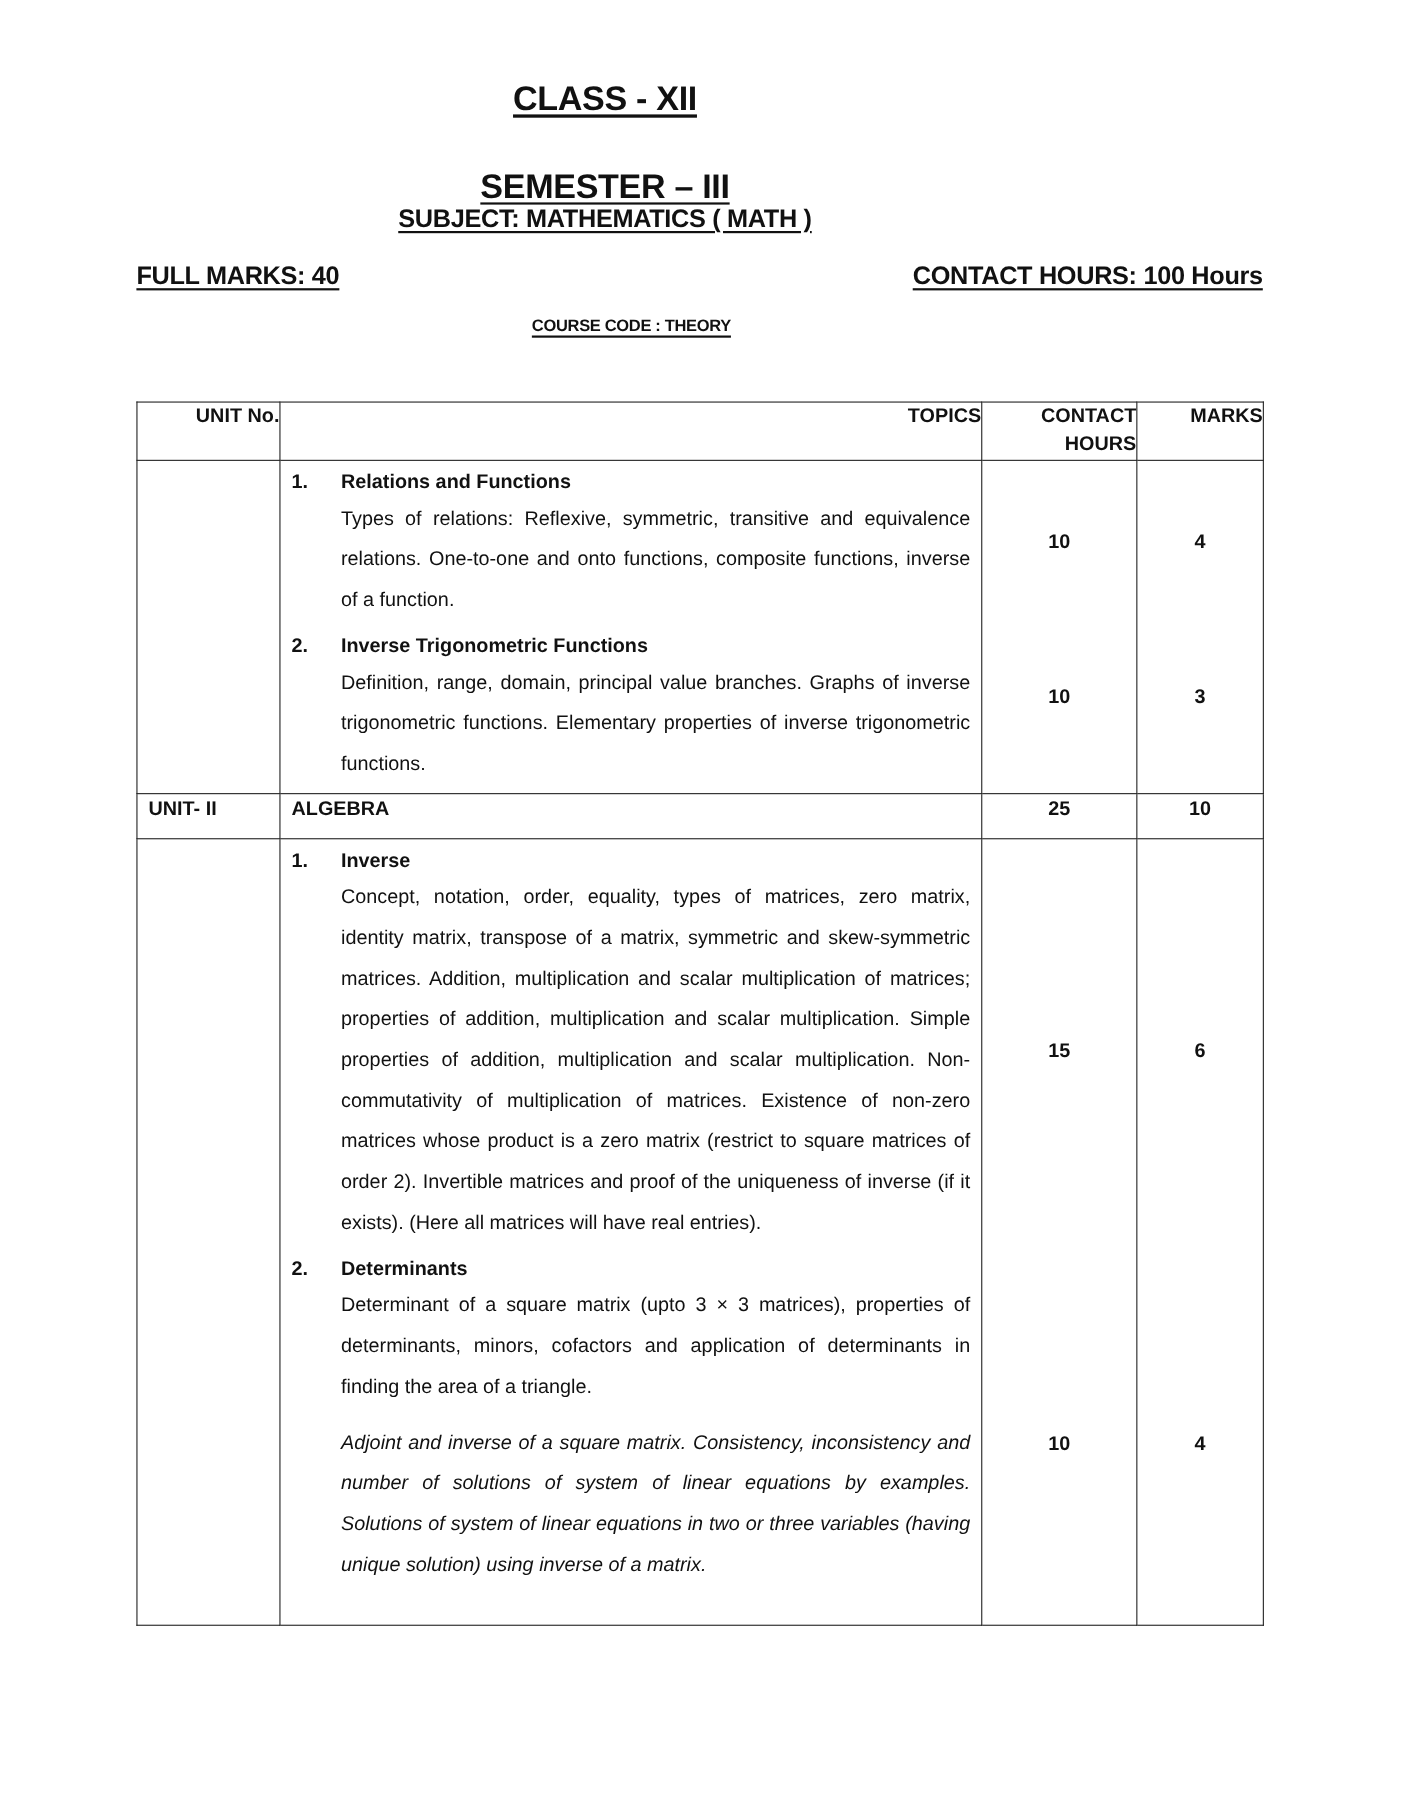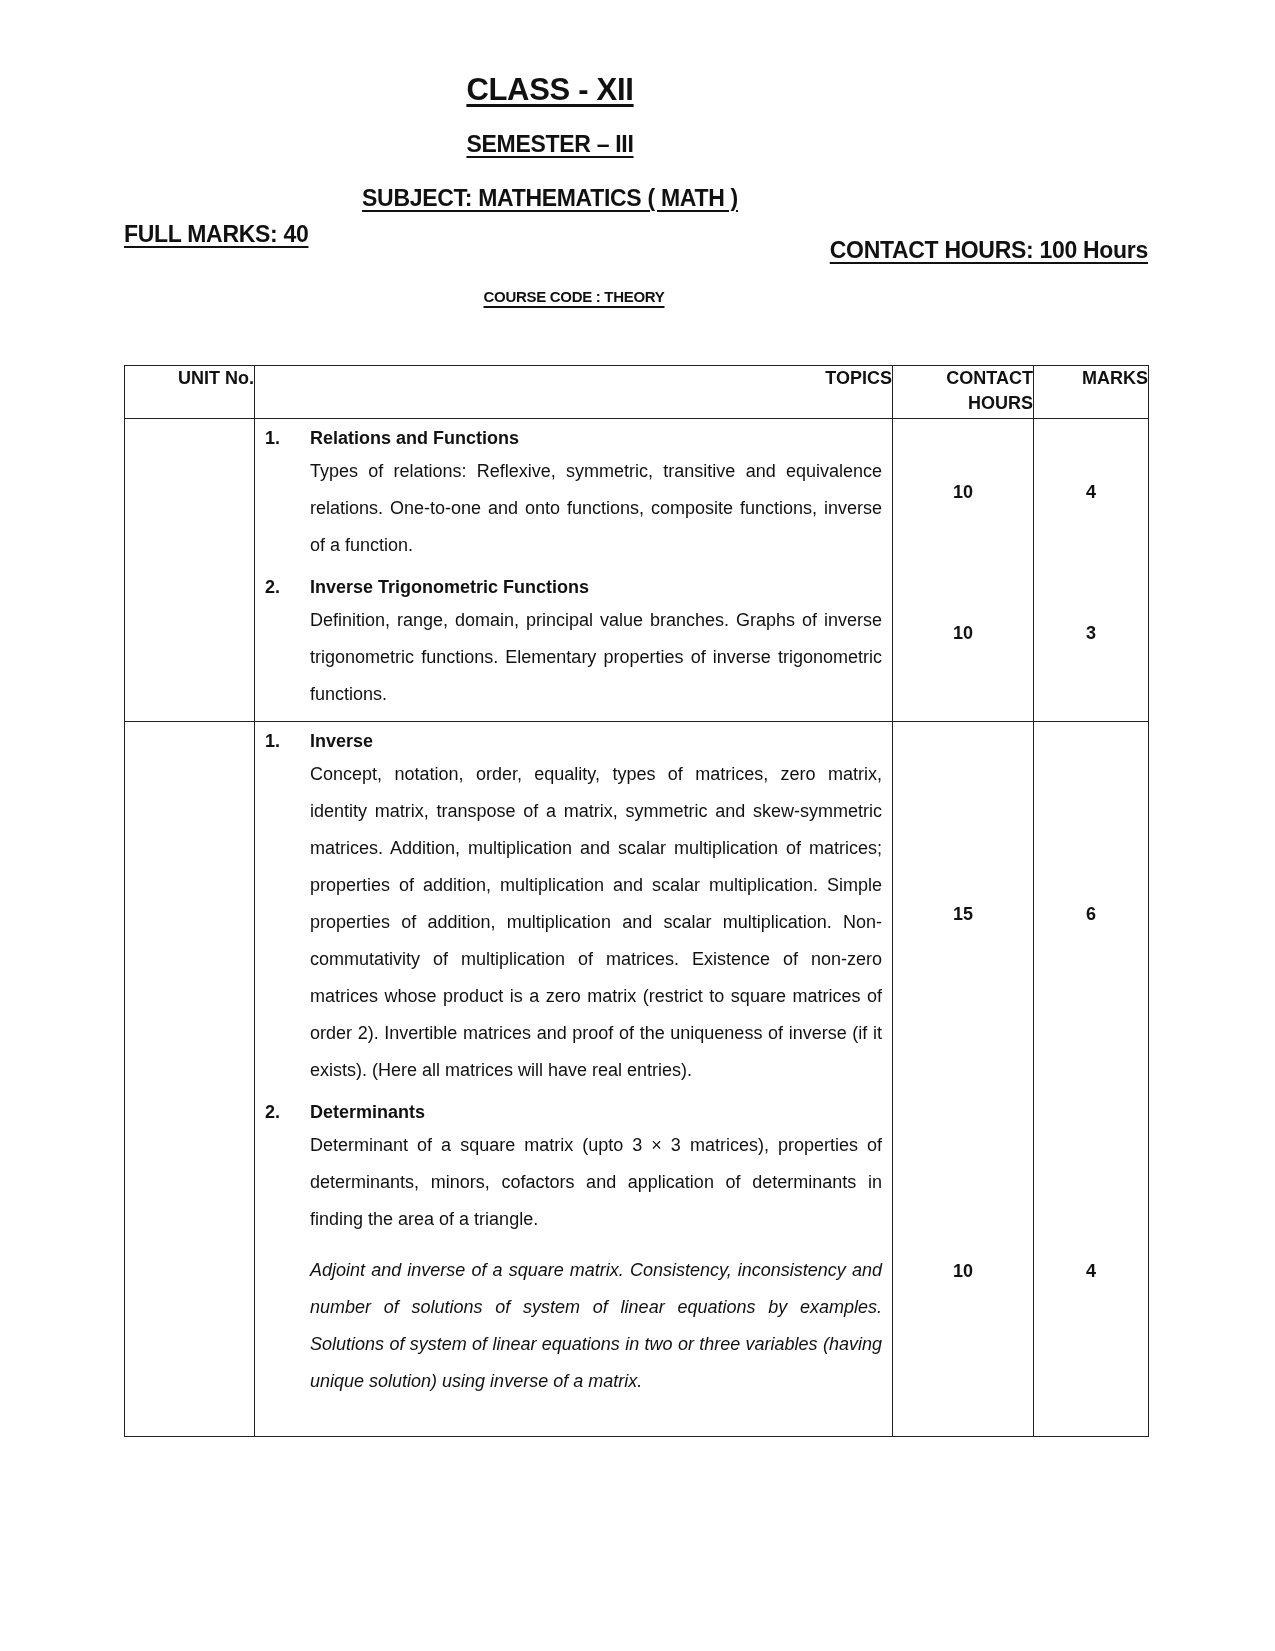--- a/index.html
+++ b/index.html
@@ -19,23 +19,23 @@
       position: absolute;
       font-weight: bold;
       text-decoration: underline;
       text-decoration-thickness: 2px;
       text-underline-offset: 4px;
       white-space: nowrap;
       letter-spacing: -0.3px;
     }
     .center { left: 0; width: 1100px; text-align: center; }
     #class-title { top: 72px; font-size: 31px; text-decoration-thickness: 3px; }
-    #semester { top: 131px; font-size: 23px; }
+    #semester { top: 152px; font-size: 31px; }
     #subject { top: 185px; font-size: 23px; }
-    #full-marks { top: 221px; left: 124px; font-size: 23px; }
+    #full-marks { top: 237px; left: 124px; font-size: 23px; }
     #contact-hours { top: 237px; right: 127px; font-size: 23px; }
     #course-code { top: 288px; font-size: 15px; margin-left: 24px; }
 
     table.syllabus {
       position: absolute;
       top: 365px;
       left: 124px;
       width: 1024px;
       border-collapse: collapse;
       table-layout: fixed;
@@ -153,20 +153,26 @@
         </div>
       </td>
       <td class="num-cell">
         <div class="num-stack">
           <div class="num-slot" style="height:146px">4</div>
           <div class="num-slot" style="height:136px">3</div>
         </div>
       </td>
     </tr>
 
+    <tr class="unit-row">
+      <td class="unit-no">UNIT- II</td>
+      <td class="unit-title">ALGEBRA</td>
+      <td class="num">25</td>
+      <td class="num">10</td>
+    </tr>
     <tr>
       <td></td>
       <td>
         <div class="topic-block">
           <div class="sub-head">
             <span class="sub-num">1.</span>
             <span>Inverse</span>
           </div>
           <div class="sub-desc">Concept, notation, order, equality, types of matrices, zero matrix, identity matrix, transpose of a matrix, symmetric and skew-symmetric matrices. Addition, multiplication and scalar multiplication of matrices; properties of addition, multiplication and scalar multiplication. Simple properties of addition, multiplication and scalar multiplication. Non-commutativity of multiplication of matrices. Existence of non-zero matrices whose product is a zero matrix (restrict to square matrices of order 2). Invertible matrices and proof of the uniqueness of inverse (if it exists). (Here all matrices will have real entries).</div>
         </div>

